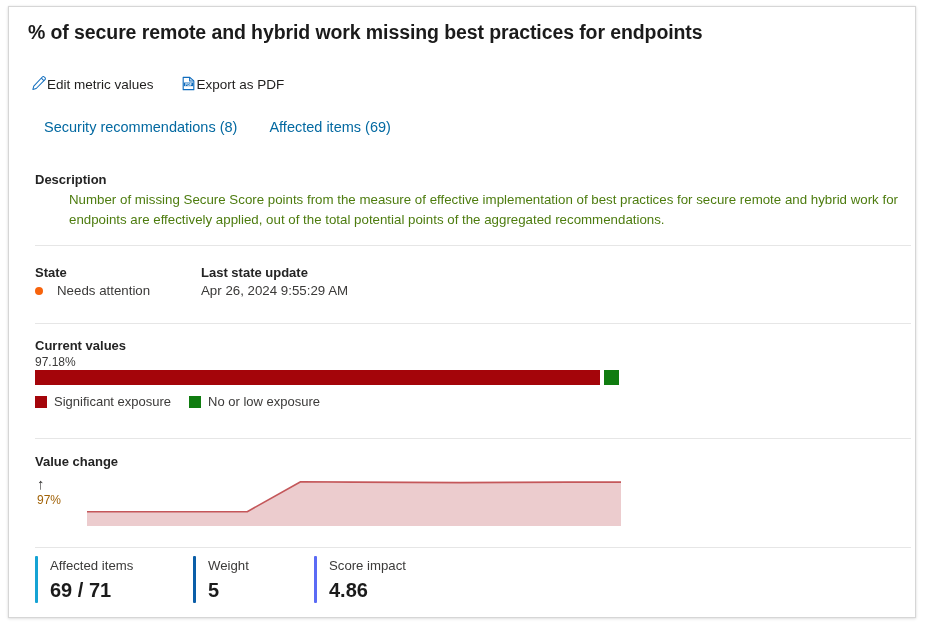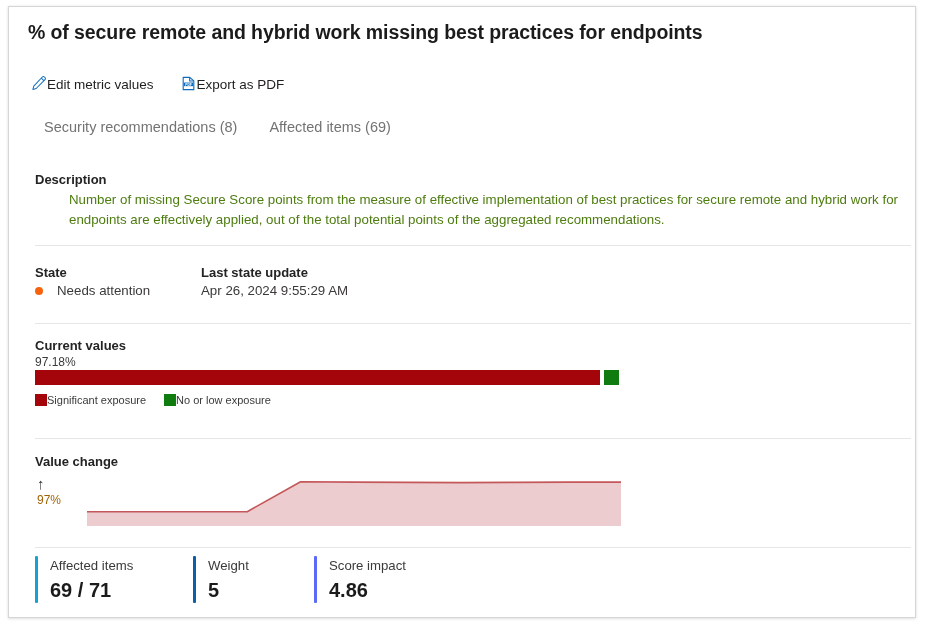--- a/index.html
+++ b/index.html
@@ -70,21 +70,21 @@
     left: 19px;
     top: 108px;
     display: flex;
     align-items: flex-end;
     gap: 0;
   }
   .tab {
     position: relative;
     padding: 4px 16px 12px 16px;
     font-size: 14.5px;
-    color: #737373;
+    color: #0369a1;
     cursor: pointer;
     white-space: nowrap;
   }
   .tab.selected {
     font-weight: bold;
     color: #1b1b1b;
   }
   .tab.selected::after {
     content: "";
     position: absolute;
@@ -176,21 +176,22 @@
     position: absolute;
     left: 26px;
     top: 387px;
     display: flex;
     align-items: center;
     gap: 18px;
   }
   .legend-item {
     display: flex;
     align-items: center;
-    font-size: 11px;
+    gap: 7px;
+    font-size: 13px;
     color: #3b3a39;
   }
   .legend-swatch { width: 12px; height: 12px; display: inline-block; }
 
   #div-3 { left: 26px; top: 431px; width: 876px; }
 
   
   #vc-head { position: absolute; left: 26px; top: 447px; }
   #vc-delta {
     position: absolute;

